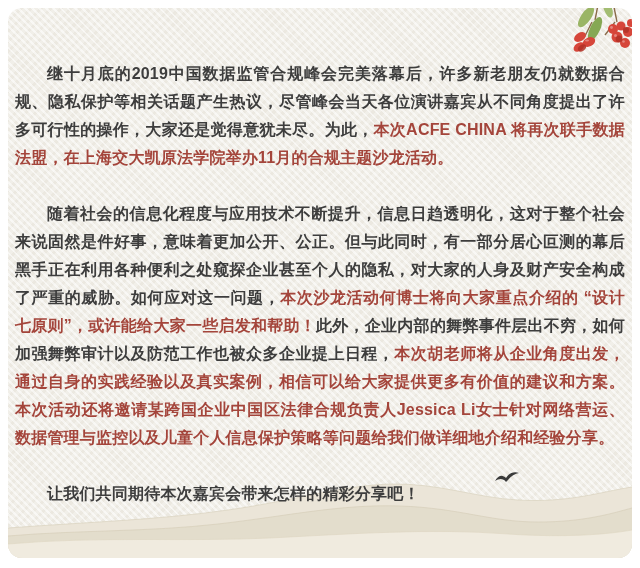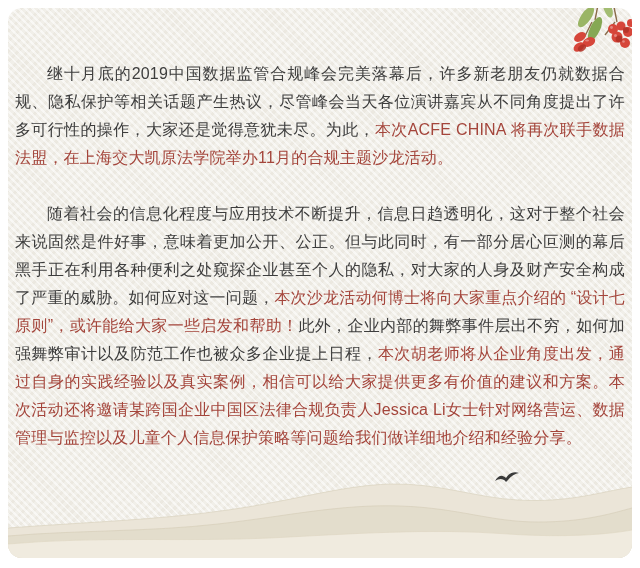--- a/index.html
+++ b/index.html
@@ -8,20 +8,21 @@
     font-family:"Liberation Sans",sans-serif;
   }
   .card{
     position:absolute;left:8px;right:8px;top:8px;bottom:10px;
     background-color:var(--card-bg,#f1efe9);
     background-image:
       repeating-linear-gradient(45deg, rgba(255,255,255,.55) 0 2px, rgba(255,255,255,0) 2px 5px),
       repeating-linear-gradient(-45deg, rgba(222,216,203,.28) 0 3px, rgba(255,255,255,0) 3px 7px);
     border-radius:14px;
     overflow:hidden;
+    font-weight:bold;
   }
   .content{
     position:relative;z-index:3;
     padding:52px 7px 0 7px;
     font-size:16px;line-height:28px;
     color:var(--body-text,#3d3d3d);
     text-align:justify;
     letter-spacing:.2px;
   }
   .content p{margin:0 0 28px 0;text-indent:2em;}
@@ -71,20 +72,21 @@
       <circle cx="55.5" cy="41.5" r="1.3"></circle>
         <ellipse cx="19" cy="40.5" rx="2" ry="1"></ellipse>
     </g>
   </svg>
 
   <div class="content">
     <p><span>继十月底的2019中国数据监管合规峰会完美落幕后，许多新老朋友仍就数据合规、隐私保护等相关话题产生热议，尽管峰会当天各位演讲嘉宾从不同角度提出了许多可行性的操作，大家还是觉得意犹未尽。为此，</span><span class="seg-red">本次ACFE CHINA 将再次联手数据法盟，在上海交大凯原法学院举办11月的合规主题沙龙活动。</span></p>
 
     <p><span>随着社会的信息化程度与应用技术不断提升，信息日趋透明化，这对于整个社会来说固然是件好事，意味着更加公开、公正。但与此同时，有一部分居心叵测的幕后黑手正在利用各种便利之处窥探企业甚至个人的隐私，对大家的人身及财产安全构成了严重的威胁。如何应对这一问题，</span><span class="seg-red">本次沙龙活动何博士将向大家重点介绍的 “设计七原则”，或许能给大家一些启发和帮助！</span><span>此外，企业内部的舞弊事件层出不穷，如何加强舞弊审计以及防范工作也被众多企业提上日程，</span><span class="seg-red">本次胡老师将从企业角度出发，通过自身的实践经验以及真实案例，相信可以给大家提供更多有价值的建议和方案。本次活动还将邀请某跨国企业中国区法律合规负责人Jessica Li女士针对网络营运、数据管理与监控以及儿童个人信息保护策略等问题给我们做详细地介绍和经验分享。</span></p>
 
+    <p><span>让我们共同期待本次嘉宾会带来怎样的精彩分享吧！</span></p>
   </div>
 
   <svg class="bird" width="26" height="14" viewBox="0 0 26 14" aria-hidden="true">
     <path d="M1 11 C5 4 9 5 12 8 C15 3 20 1 25 3 C21 3.5 17 6 14 10 L12 12 C9 8 5 8.5 1 11 Z" fill="#3a3a3a"></path>
   </svg>
 
   <svg class="hills" viewBox="0 0 624 88" preserveAspectRatio="none" aria-hidden="true">
     <path d="M0 58 C80 52 150 50 220 40 C290 30 330 16 382 14 C432 13 468 28 510 30 C560 33 592 22 624 17 L624 88 L0 88 Z" fill="#ebe5d8"></path>
     <path d="M0 58 C80 52 150 50 220 40 C290 30 330 16 382 14 C432 13 468 28 510 30 C560 33 592 22 624 17" fill="none" stroke="#d9d1bd" stroke-width="1" opacity="0.7"></path>
     <path d="M0 66 C70 60 140 62 210 54 C280 46 332 34 392 36 C452 38 482 52 530 52 C575 52 602 44 624 38 L624 88 L0 88 Z" fill="#e3dccb" opacity="0.95"></path>

